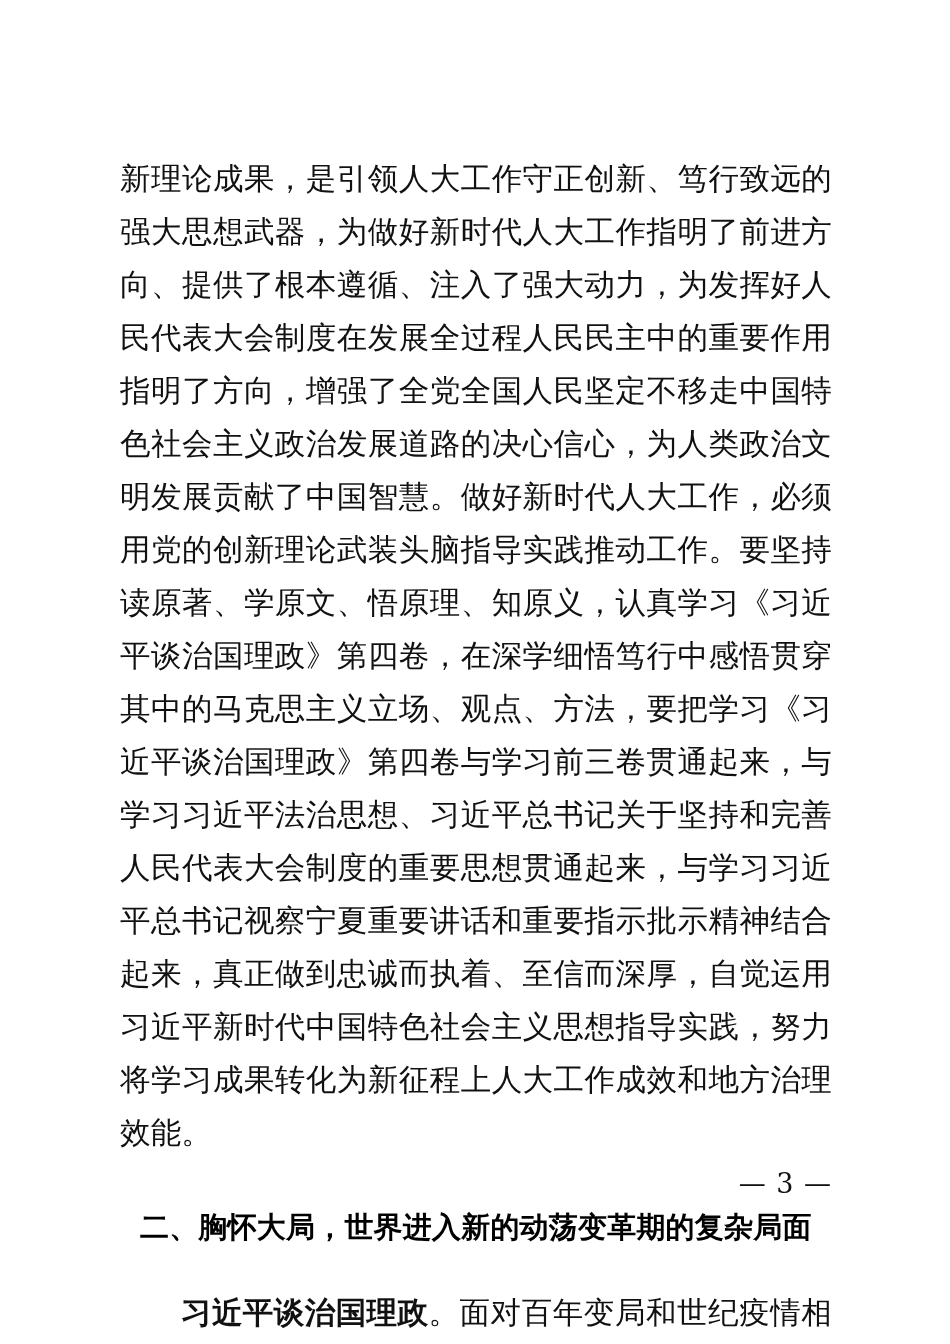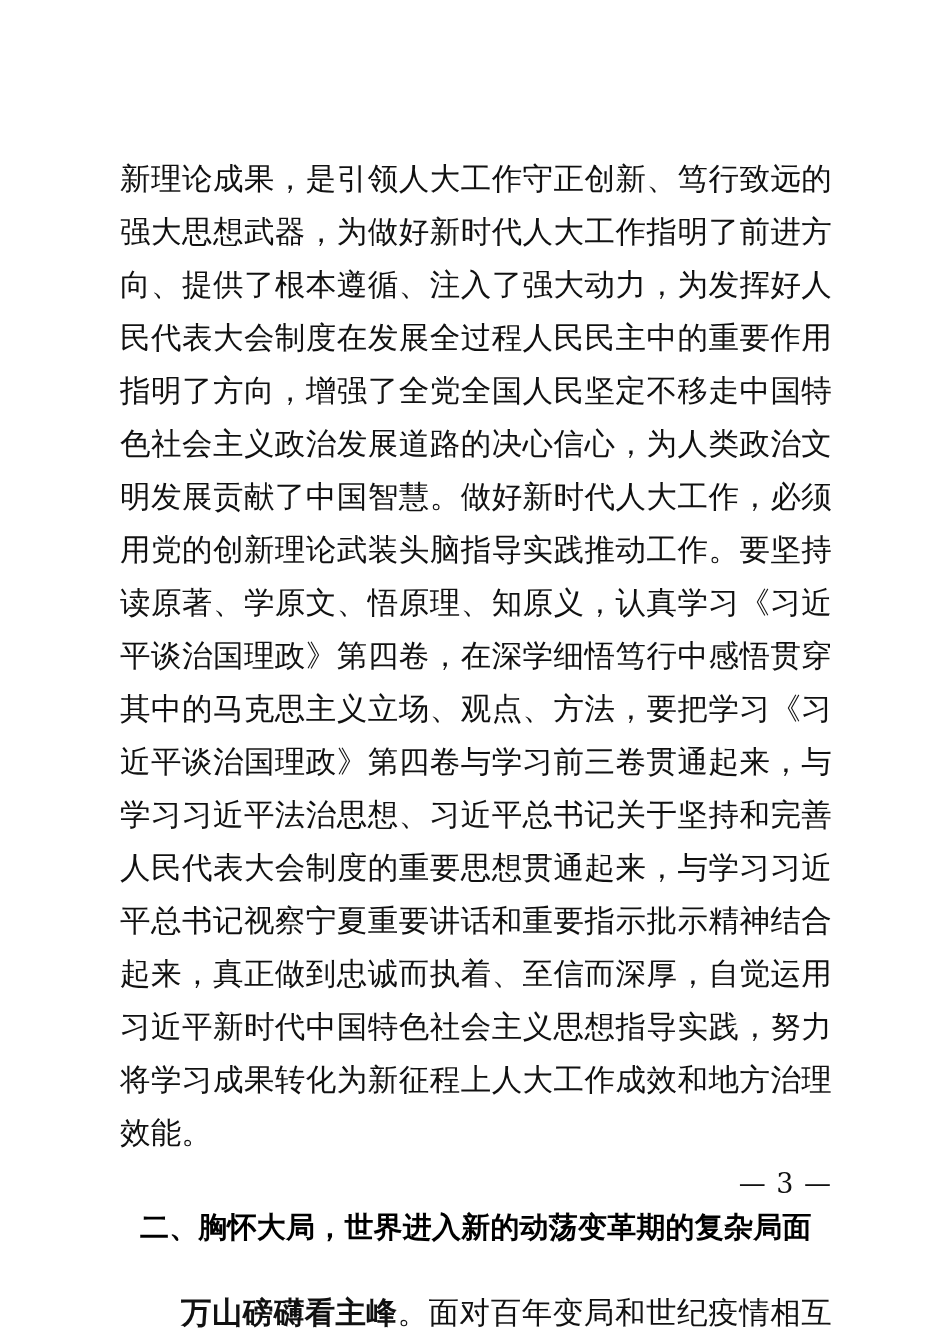--- a/index.html
+++ b/index.html
@@ -95,19 +95,19 @@
   <div class="content">
 
     <p class="para para-continued">新理论成果，是引领人大工作守正创新、笃行致远的强大思想武器，为做好新时代人大工作指明了前进方向、提供了根本遵循、注入了强大动力，为发挥好人民代表大会制度在发展全过程人民民主中的重要作用指明了方向，增强了全党全国人民坚定不移走中国特色社会主义政治发展道路的决心信心，为人类政治文明发展贡献了中国智慧。做好新时代人大工作，必须用党的创新理论武装头脑指导实践推动工作。要坚持读原著、学原文、悟原理、知原义，认真学习《习近平谈治国理政》第四卷，在深学细悟笃行中感悟贯穿其中的马克思主义立场、观点、方法，要把学习《习近平谈治国理政》第四卷与学习前三卷贯通起来，与学习习近平法治思想、习近平总书记关于坚持和完善人民代表大会制度的重要思想贯通起来，与学习习近平总书记视察宁夏重要讲话和重要指示批示精神结合起来，真正做到忠诚而执着、至信而深厚，自觉运用习近平新时代中国特色社会主义思想指导实践，努力将学习成果转化为新征程上人大工作成效和地方治理效能。</p>
 
     <div class="gap-before-heading"></div>
 
     <h2 class="section-heading">二、胸怀大局，世界进入新的动荡变革期的复杂局面</h2>
 
     <div class="gap-after-heading"></div>
 
-    <p class="para para-indent"><span class="lead-bold">万山磅礴看主峰</span><span>。面对百年变局和世纪疫情相互叠加、世界进入新的动荡变革期的复杂局面，以习近平同志为核心的党中央团结带领全党全国各族人民在中华大地上全面建成小康社会、</span></p>
+    <p class="para para-indent"><span class="lead-bold">习近平谈治国理政</span><span>。面对百年变局和世纪疫情相互叠加、世界进入新的动荡变革期的复杂局面，以习近平同志为核心的党中央团结带领全党全国各族人民在中华大地上全面建成小康社会、</span></p>
 
   </div>
 
   <div class="page-footer">— 3 —</div>
 
 </div>
 
 </body></html>

